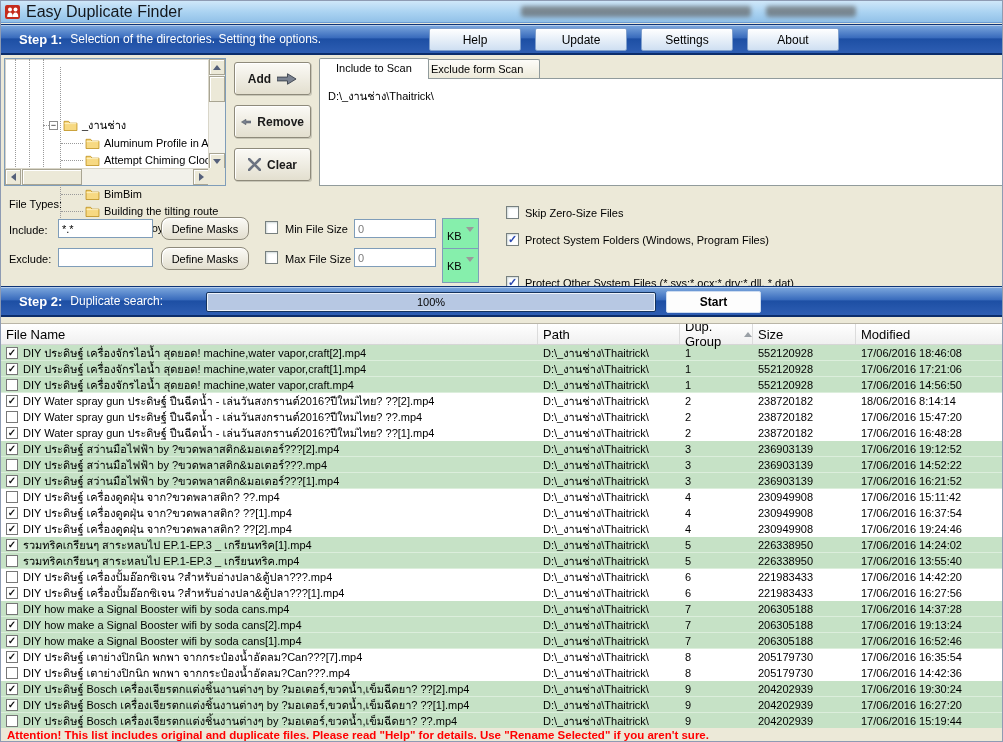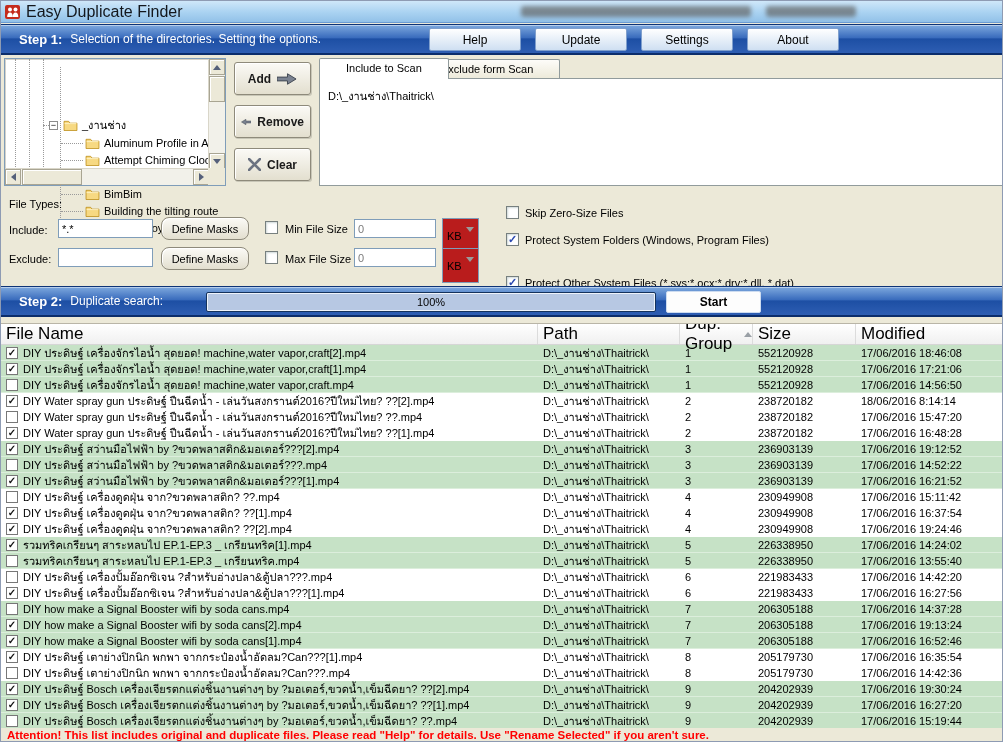--- a/index.html
+++ b/index.html
@@ -50,50 +50,50 @@
   .tri.left{border-right:5px solid #55607a;border-left:none;}
   .tri.right{border-left:5px solid #55607a;border-right:none;}
   
   .actbtn{position:absolute;left:233px;width:77px;height:33px;
     background:linear-gradient(#fbfaf6,#e3dfcf);border:1px solid #8e8a7b;border-radius:3px;
     box-shadow:inset 1px 1px 0 #fff, 1px 1px 0 rgba(0,0,0,.15);
     display:flex;align-items:center;justify-content:center;gap:6px;
     font-size:12px;font-weight:bold;color:#1a1a1a;cursor:default;}
   
   .tabswrap{position:absolute;left:318px;top:57px;width:685px;height:128px;}
-  .tab{position:absolute;top:0;height:20px;font-size:11px;padding:3px 26px 0;border:1px solid #919b9c;
+  .tab{position:absolute;top:0;height:20px;font-size:11px;padding:3px 16px 0;border:1px solid #919b9c;
     border-bottom:none;border-radius:2px 2px 0 0;cursor:default;}
   .tab.active{left:0;background:#fff;z-index:2;height:21px;}
   .tab.inactive{left:95px;background:linear-gradient(#fdfcf9,#ece9d8);top:1px;}
   .tabpage{position:absolute;left:0;top:20px;width:685px;height:108px;background:#fff;border:1px solid #919b9c;}
   .scanpath{position:absolute;left:8px;top:8px;font-size:11px;color:#000;}
   
   .lbl{position:absolute;font-size:11px;color:#000;}
   .tin{position:absolute;height:19px;border:1px solid #7f9db9;background:#fff;font-size:11px;padding:1px 3px;}
   .defbtn{position:absolute;width:88px;height:23px;background:linear-gradient(#fbfaf6,#e3dfcf);
     border:1px solid #8e8a7b;border-radius:8px;box-shadow:inset 1px 1px 0 #fff;font-size:11px;color:#000;cursor:default;}
   .cb13{width:13px;height:13px;background:#fff;border:1px solid #77807f;box-shadow:inset 1px 1px 2px #cfd8d8;
     display:inline-flex;align-items:center;justify-content:center;font-size:11px;line-height:11px;color:#2c4ab0;flex:0 0 auto;}
   .cb13.checked::before{content:"✓";font-weight:bold;}
   .cbabs{position:absolute;}
-  .combo{position:absolute;width:37px;height:35px;border:1px solid #7f9db9;background:#b91c1c;font-size:11px;
+  .combo{position:absolute;width:37px;height:35px;border:1px solid #7f9db9;background:#86efac;font-size:11px;
     display:flex;align-items:center;padding-left:4px;}
   .combo .tri.down{position:absolute;right:4px;top:8px;border-top-color:#9a9a9a;}
   .optrow{position:absolute;left:505px;display:flex;align-items:center;gap:6px;font-size:11px;}
   
   .progress{position:absolute;left:205px;top:5px;width:450px;height:20px;background:#b7c8e3;
     border:1px solid #14325c;border-radius:2px;box-shadow:inset 0 0 0 1px #eef3fa;
     display:flex;align-items:center;justify-content:center;font-size:11px;color:#000;}
   .startbtn{position:absolute;left:665px;top:4px;width:95px;height:22px;background:#fdfdfd;
     border:1px solid #cddcf0;border-radius:2px;font-size:12px;font-weight:600;color:#000;cursor:default;}
   
   .results{position:absolute;left:0;top:322px;width:1003px;height:406px;background:#fff;overflow:hidden;
     border-top:1px solid #b9b5a7;}
   .thead{display:flex;height:21px;background:linear-gradient(#ffffff,#f0f0f0);border-bottom:1px solid #d6d6d6;
-    font-size:17px;color:#000;align-items:center;}
+    font-size:13px;color:#000;align-items:center;}
   .th{height:100%;display:flex;align-items:center;padding-left:5px;border-right:1px solid #dcdcdc;}
   .th.name{flex:0 0 537px;}
   .th.path{flex:0 0 142px;}
   .th.group{flex:0 0 73px;}
   .th.size{flex:0 0 103px;}
   .th.mod{flex:1;}
   .sortarrow{width:0;height:0;border:4px solid transparent;border-bottom:5px solid #9aa0a6;border-top:none;margin-left:6px;transform:rotate(0deg);}
   .trow{display:flex;height:16px;align-items:center;font-size:11px;color:#000;}
   .trow.green{background:#c6e2c6;border-bottom:1px solid #dceedc;}
   .trow.white{background:#fff;border-bottom:1px solid #fff;}
@@ -506,21 +506,21 @@
     <span class="c-name">DIY how make a Signal Booster wifi by soda cans[1].mp4</span>
     <span class="c-path">D:\_งานช่าง\Thaitrick\</span>
     <span class="c-group">7</span>
     <span class="c-size">206305188</span>
     <span class="c-mod">17/06/2016 16:52:46</span>
   </div>
         <div class="trow white">
     <span class="c-check">
             <span class="rcb checked"></span>
           </span>
-    <span class="c-name">DIY ประดิษฐ์ เตาย่างปิกนิก พกพา จากกระป๋องน้ำอัดลม?Can???[1].mp4</span>
+    <span class="c-name">DIY ประดิษฐ์ เตาย่างปิกนิก พกพา จากกระป๋องน้ำอัดลม?Can???[7].mp4</span>
     <span class="c-path">D:\_งานช่าง\Thaitrick\</span>
     <span class="c-group">8</span>
     <span class="c-size">205179730</span>
     <span class="c-mod">17/06/2016 16:35:54</span>
   </div>
         <div class="trow white">
     <span class="c-check">
             <span class="rcb"></span>
           </span>
     <span class="c-name">DIY ประดิษฐ์ เตาย่างปิกนิก พกพา จากกระป๋องน้ำอัดลม?Can???.mp4</span>

